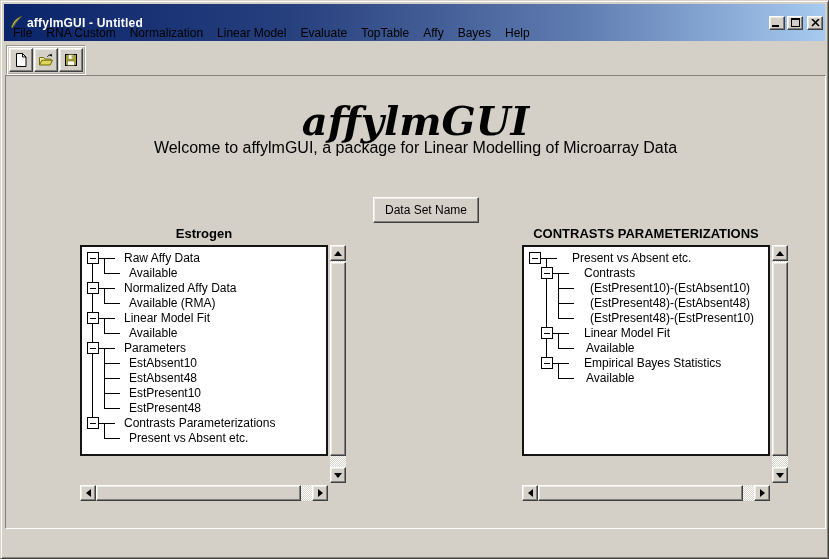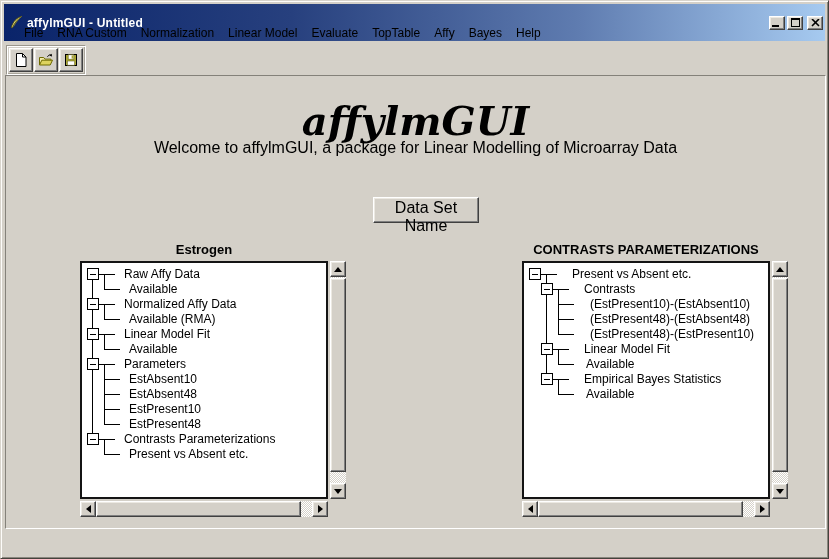--- a/index.html
+++ b/index.html
@@ -25,21 +25,21 @@
     width:16px;height:14px;background:#d4d0c8;border:1px solid;
     border-color:#fff #404040 #404040 #fff;
     box-shadow:inset -1px -1px 0 #808080, inset 1px 1px 0 #ece9e2;
     display:flex;align-items:center;justify-content:center;cursor:default;
   }
   .winbtn.close{margin-left:2px;}
   .glyph-min{width:7px;height:2px;background:#000;margin-top:7px;margin-right:3px;}
   .glyph-max{width:9px;height:9px;border:1px solid #000;border-top:2px solid #000;}
   
   .menubar{
-    position:absolute;left:14px;top:22px;right:3px;height:19px;
+    position:absolute;left:3px;top:22px;right:3px;height:19px;
     display:flex;align-items:center;padding-left:2px;text-align:right;
   }
   .menu-item{padding:2px 7px;cursor:default;}
   
   .toolbar{position:absolute;left:3px;top:41px;right:3px;height:33px;}
   .toolgroup{
     position:absolute;left:2px;top:3px;display:inline-flex;gap:1px;padding:2px;
     border:1px solid;border-color:#9a968c #fff #fff #9a968c;
     box-shadow:inset 1px 1px 0 #fff, inset -1px -1px 0 #aaa69c;
   }
@@ -58,32 +58,32 @@
   .app-title{
     position:absolute;left:0;top:21px;width:100%;text-align:center;
     font-family:"DejaVu Serif","Liberation Serif",serif;
     font-size:40px;font-weight:bold;font-style:italic;
   }
   .app-subtitle{position:absolute;left:0;top:63px;width:100%;text-align:center;font-size:16px;}
   .dataset-btn{
     position:absolute;left:367px;top:121px;width:106px;height:26px;
     background:#d4d0c8;border:1px solid;border-color:#fff #404040 #404040 #fff;
     box-shadow:inset -1px -1px 0 #808080, inset 1px 1px 0 #ece9e2;
-    font-family:"Liberation Sans",sans-serif;font-size:16px;color:#000;cursor:default;
-  }
-  
-  .panel{position:absolute;top:166px;width:266px;height:276px;padding-left:20px;}
+    font-family:"Liberation Sans",sans-serif;font-size:12px;color:#000;cursor:default;
+  }
+  
+  .panel{position:absolute;top:150px;width:266px;height:276px;padding-left:20px;}
   .panel-left{left:74px;}
   .panel-right{left:516px;}
   .panel-header{
     position:absolute;top:0;left:0;width:248px;height:18px;text-align:center;
     font-weight:bold;font-size:13px;white-space:nowrap;
   }
   .tree-box{
-    position:absolute;top:19px;left:0;width:248px;height:238px;
+    position:absolute;top:19px;left:0;width:248px;height:211px;
     background:#fff;border:2px solid #141414;overflow:hidden;
   }
   .tree-box svg{display:block;}
   .tree-line{stroke:#000;stroke-width:1;}
   .toggle-rect{fill:#fff;stroke:#000;stroke-width:1;}
   .tree-label{font-family:"Liberation Sans",sans-serif;font-size:12px;fill:#000;}
   
   .vscroll,.hscroll{
     position:absolute;background-color:#e9e7e1;
     background-image:repeating-conic-gradient(#ffffff 0% 25%, #d6d2ca 25% 50%);

